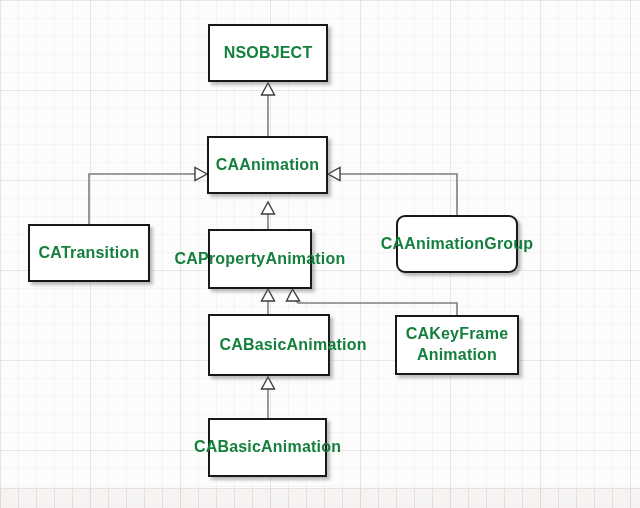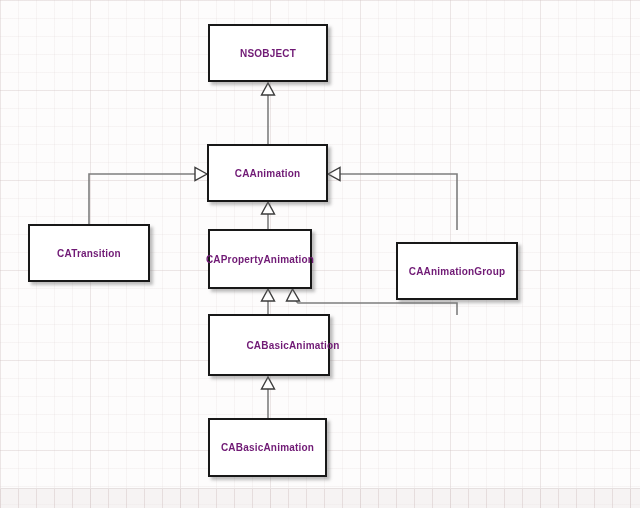--- a/index.html
+++ b/index.html
@@ -26,21 +26,21 @@
     background-size:18px 18px;
   }
   svg.wires{position:absolute;left:0;top:0;z-index:1;}
   .wire{stroke:#7e7e7e;stroke-width:1.6;fill:none;}
   .head{stroke:#3d3d3d;stroke-width:1.4;fill:#ffffff;}
   .node{
     position:absolute;z-index:2;box-sizing:border-box;
     background:#ffffff;border:2px solid #181818;
     box-shadow:3px 3px 3px rgba(110,110,110,.45);
     display:flex;align-items:center;justify-content:center;
-    font-weight:bold;font-size:10px;color:#701a75;
+    font-weight:bold;font-size:16px;color:#15803d;
     text-align:center;line-height:1.3;letter-spacing:.2px;
   }
   .node.wrap{padding:0 5px;word-break:break-all;}
 </style>
 </head>
 <body>
 
 <div class="canvas">
 
   <svg class="wires" width="640" height="508" viewBox="0 0 640 508">
@@ -62,27 +62,28 @@
 
     <path class="wire" d="M457,315 L457,303 L298,303 L296,301"></path>
     <path class="head" d="M292.5,289 L286.5,301 L299.5,301 Z"></path>
 
     <path class="wire" d="M268,418 L268,389"></path>
     <path class="head" d="M268,377 L261.5,389 L274.5,389 Z"></path>
   </svg>
 
   <div class="node" style="left:208px;top:24px;width:120px;height:58px;">NSOBJECT</div>
 
-  <div class="node" style="left:207px;top:144px;width:121px;height:58px;">CAAnimation</div>
+  <div class="node" style="left:207px;top:136px;width:121px;height:58px;">CAAnimation</div>
 
   <div class="node" style="left:28px;top:224px;width:122px;height:58px;">CATransition</div>
 
   <div class="node" style="left:208px;top:229px;width:104px;height:60px;">CAPropertyAnimation</div>
 
-  <div class="node" style="left:396px;top:242px;width:122px;height:58px;">CAAnimationGroup</div>
+  <div class="node" style="left:396px;top:215px;width:122px;height:58px;border-radius:9px;">CAAnimationGroup</div>
 
   <div class="node" style="left:208px;top:314px;width:122px;height:62px;padding-left:48px;">CABasicAnimation</div>
 
+  <div class="node wrap" style="left:395px;top:315px;width:124px;height:60px;">CAKeyFrameAnimation</div>
 
   <div class="node" style="left:208px;top:418px;width:119px;height:59px;">CABasicAnimation</div>
 
   <div class="bottom-band"></div>
 </div>
 
 </body></html>

